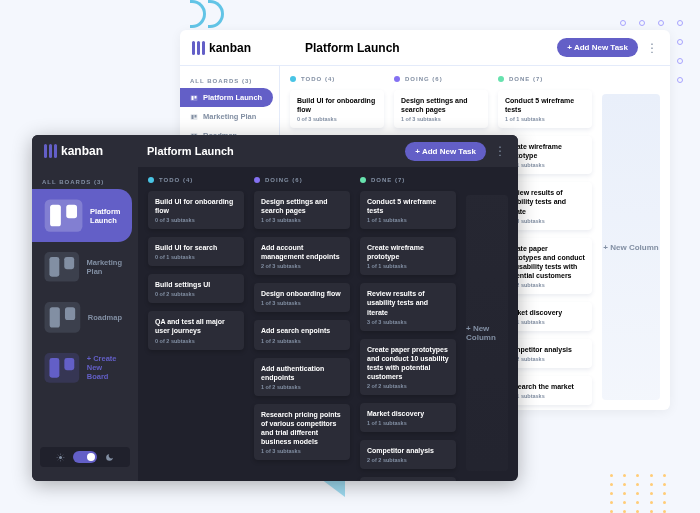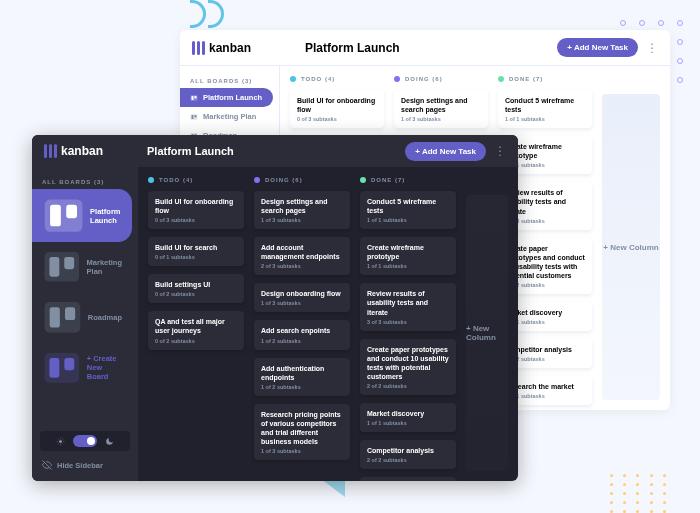--- a/index.html
+++ b/index.html
@@ -312,26 +312,20 @@
         <div class="dk-toggle">
           <svg viewBox="0 0 24 24" fill="currentColor">
               <circle cx="12" cy="12" r="4"></circle>
               <path d="M12 2v2M12 20v2M4.9 4.9l1.4 1.4M17.7 17.7l1.4 1.4M2 12h2M20 12h2M4.9 19.1l1.4-1.4M17.7 6.3l1.4-1.4" stroke="currentColor" stroke-width="2"></path>
             </svg>
           <div class="dk-switch"></div>
           <svg viewBox="0 0 24 24" fill="currentColor">
               <path d="M21 12.8A9 9 0 1111.2 3a7 7 0 009.8 9.8z"></path>
             </svg>
         </div>
-        <div class="dk-hide">
-          <svg width="10" height="10" viewBox="0 0 24 24" fill="none" stroke="currentColor" stroke-width="2">
-              <path d="M17.94 17.94A10 10 0 0112 20C5 20 1 12 1 12a18 18 0 015.06-5.94M9.9 4.24A9 9 0 0112 4c7 0 11 8 11 8a18 18 0 01-2.16 3.19M1 1l22 22"></path>
-            </svg>
-          <span>Hide Sidebar</span>
-        </div>
       </div>
     </div>
     <div class="dk-cols" id="dk-cols">
         <div class="dk-col">
           <div class="dk-col-h">
             <span class="dot todo"></span>
             <span>TODO (4)</span>
           </div>
           <div class="dk-card">
             <div class="dk-card-t">Build UI for onboarding flow</div>

